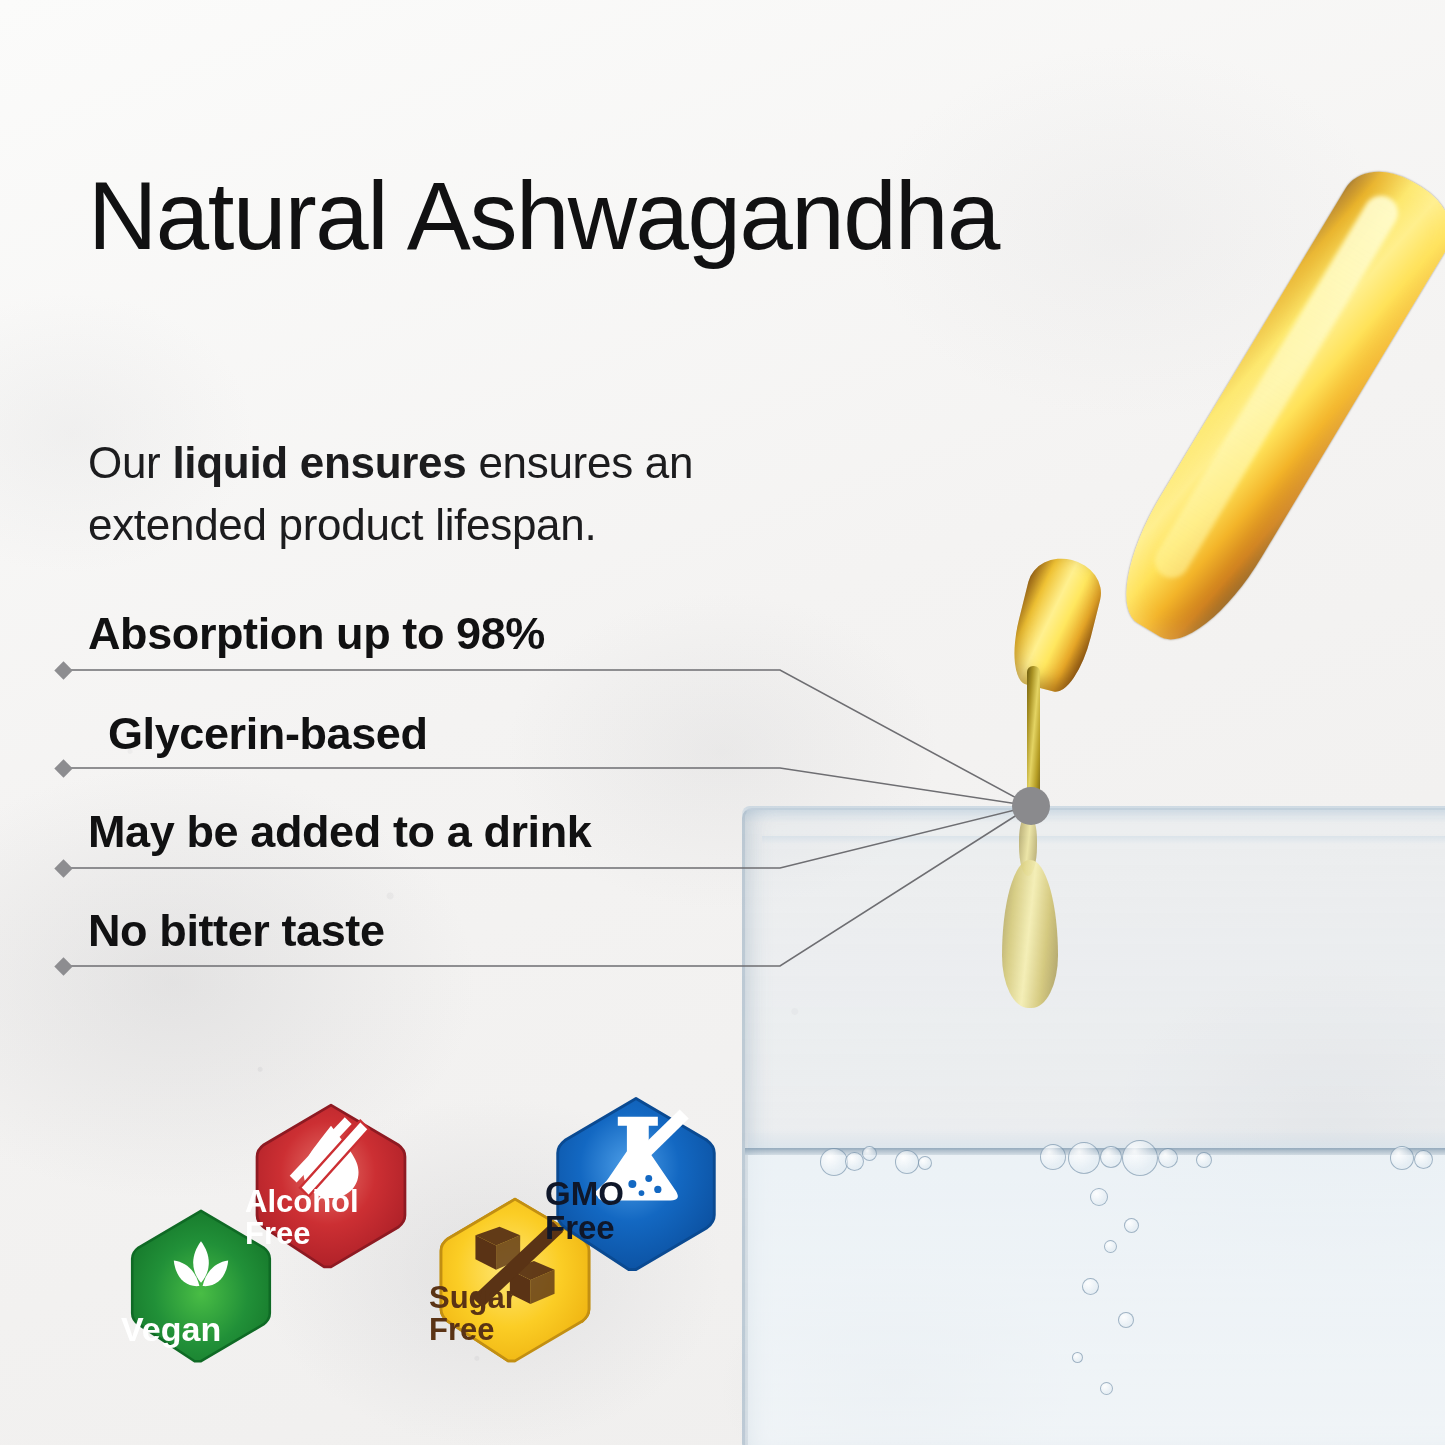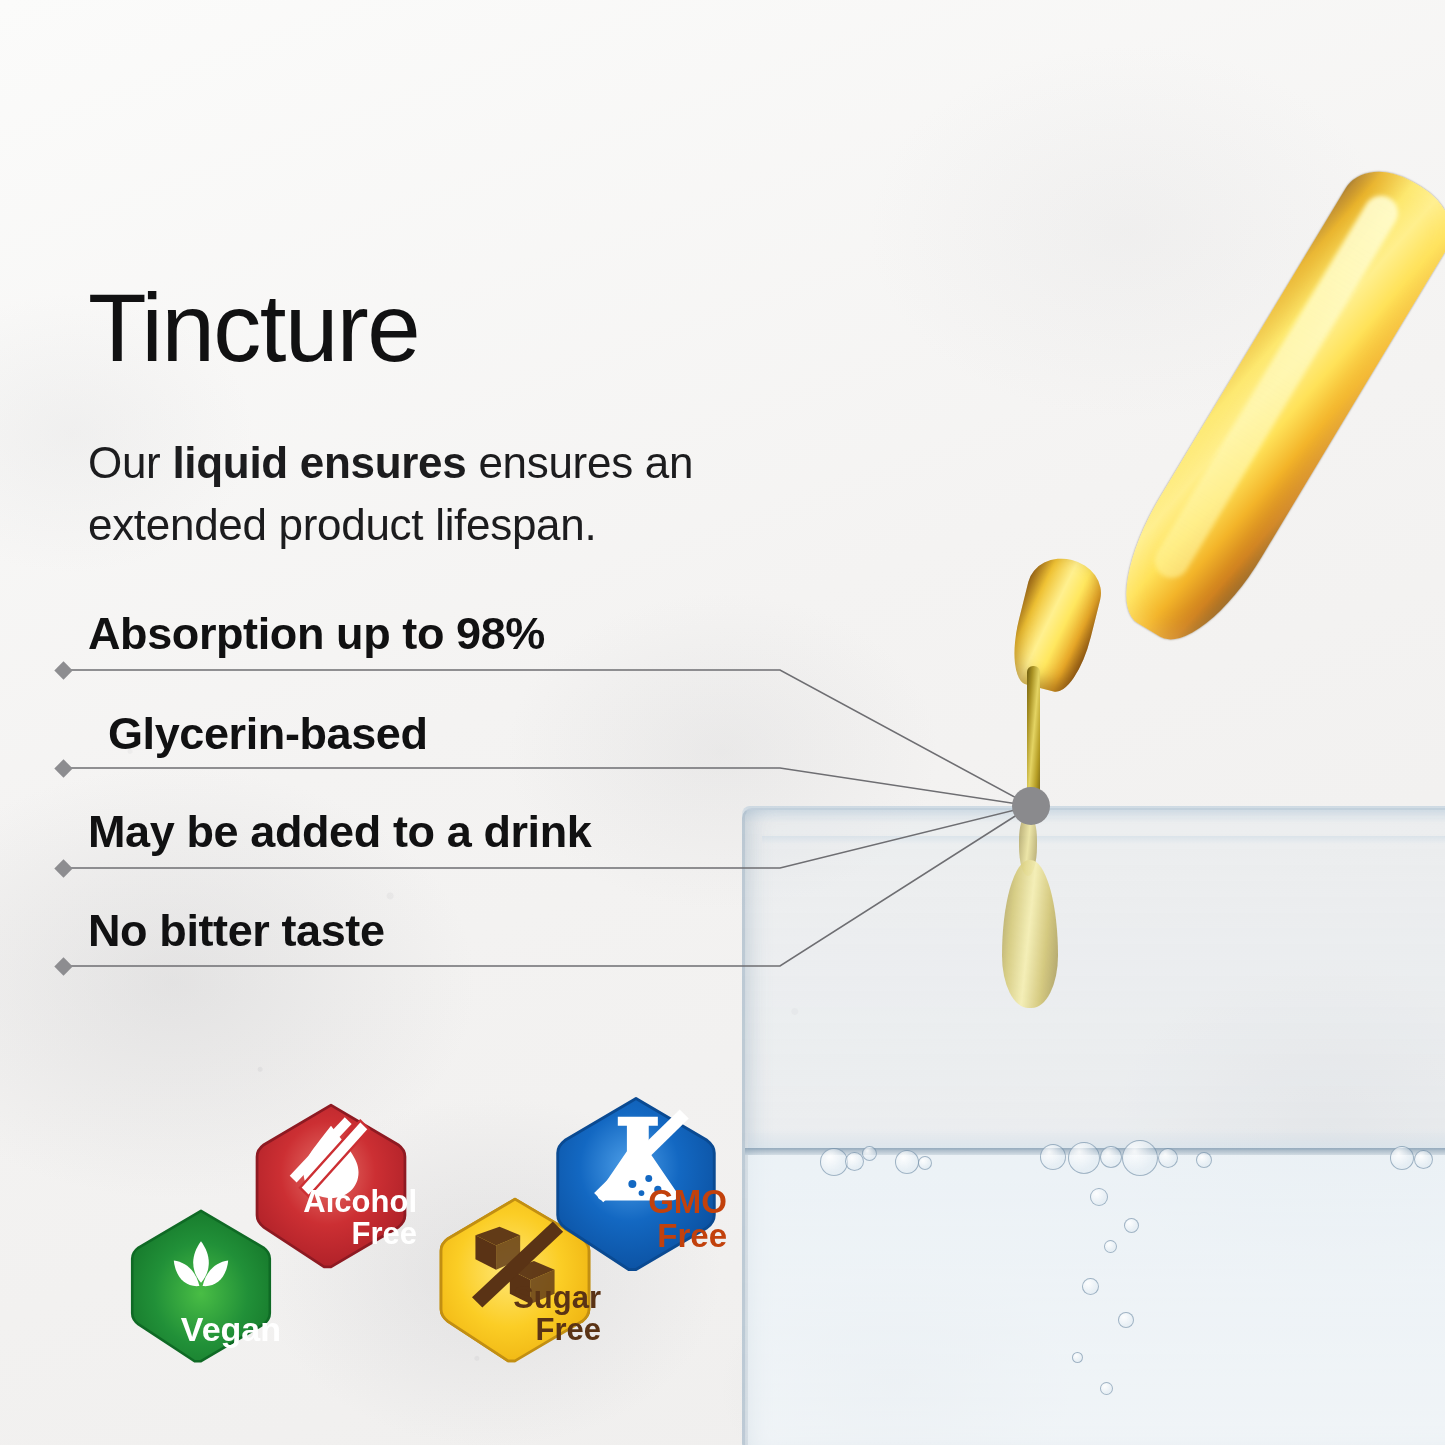--- a/index.html
+++ b/index.html
@@ -178,21 +178,21 @@
     position:absolute;left:1012px;top:787px;width:38px;height:38px;
     border-radius:50%;background:#8a8a8d;
   }
 
   
   .badges{position:absolute;left:0;top:0;width:1445px;height:1445px;}
   .badge{position:absolute;}
   .badge svg{display:block;overflow:visible;}
   .badge-text{
     position:absolute;left:0;width:100%;
-    text-align:right;font-weight:700;
+    text-align:left;font-weight:700;
     line-height:1.03;pointer-events:none;
   }
   .hex-vegan{left:121px;top:1206px;}
   .hex-alcohol{left:245px;top:1100px;}
   .hex-sugar{left:429px;top:1194px;}
   .hex-gmo{left:545px;top:1093px;}
 </style>
 </head>
 <body>
 
@@ -251,22 +251,21 @@
     </g>
   </svg>
   <div class="hub"></div>
 
   <div class="diamond d0"></div>
   <div class="diamond d1"></div>
   <div class="diamond d2"></div>
   <div class="diamond d3"></div>
 
   <h1 class="headline">
-    <br>
-    <span>Tincture</span>
+    <span>Natural Ashwagandha</span><br>
   </h1>
 
   <p class="subcopy"><span>Our </span><b>liquid ensures</b><span> ensures an extended product lifespan.</span></p>
 
   <div class="features">
     <div class="feature-label f0">Absorption up to 98%</div>
     <div class="feature-label f1">Glycerin-based</div>
     <div class="feature-label f3">No bitter taste</div>
     <div class="feature-label f2">May be added to a drink</div>
   </div>
@@ -359,20 +358,20 @@
         <path fill="url(#ggm)" stroke="#0a4a92" stroke-width="1.6" stroke-linejoin="round" d="M50 3 L89 26 Q93 29 93 33 L93 67 Q93 71 89 74 L50 97 Q50 97 46 97 L11 74 Q7 71 7 67 L7 33 Q7 29 11 26 Z"></path>
         <g fill="#ffffff">
           <path d="M40 13 L62 13 L62 18 L57 18 L57 32 L72 54 Q75 59 69 59 L33 59 Q27 59 30 54 L45 32 L45 18 L40 18 Z"></path>
           <circle cx="48" cy="50" r="2.2" fill="#1368c2"></circle>
           <circle cx="57" cy="47" r="1.9" fill="#1368c2"></circle>
           <circle cx="62" cy="53" r="2.0" fill="#1368c2"></circle>
           <circle cx="53" cy="55" r="1.6" fill="#1368c2"></circle>
           <path d="M74 9 L79 14 L32 60 L27 55 Z"></path>
         </g>
       </svg>
-      <div class="badge-text" style="top:92px;font-size:33px;color:#c2410c;">
+      <div class="badge-text" style="top:84px;font-size:33px;color:#0f172a;">
         <span>GMO</span><br>
         <span>Free</span>
       </div>
     </div>
 
   </div>
 </div>
 
 </body></html>

